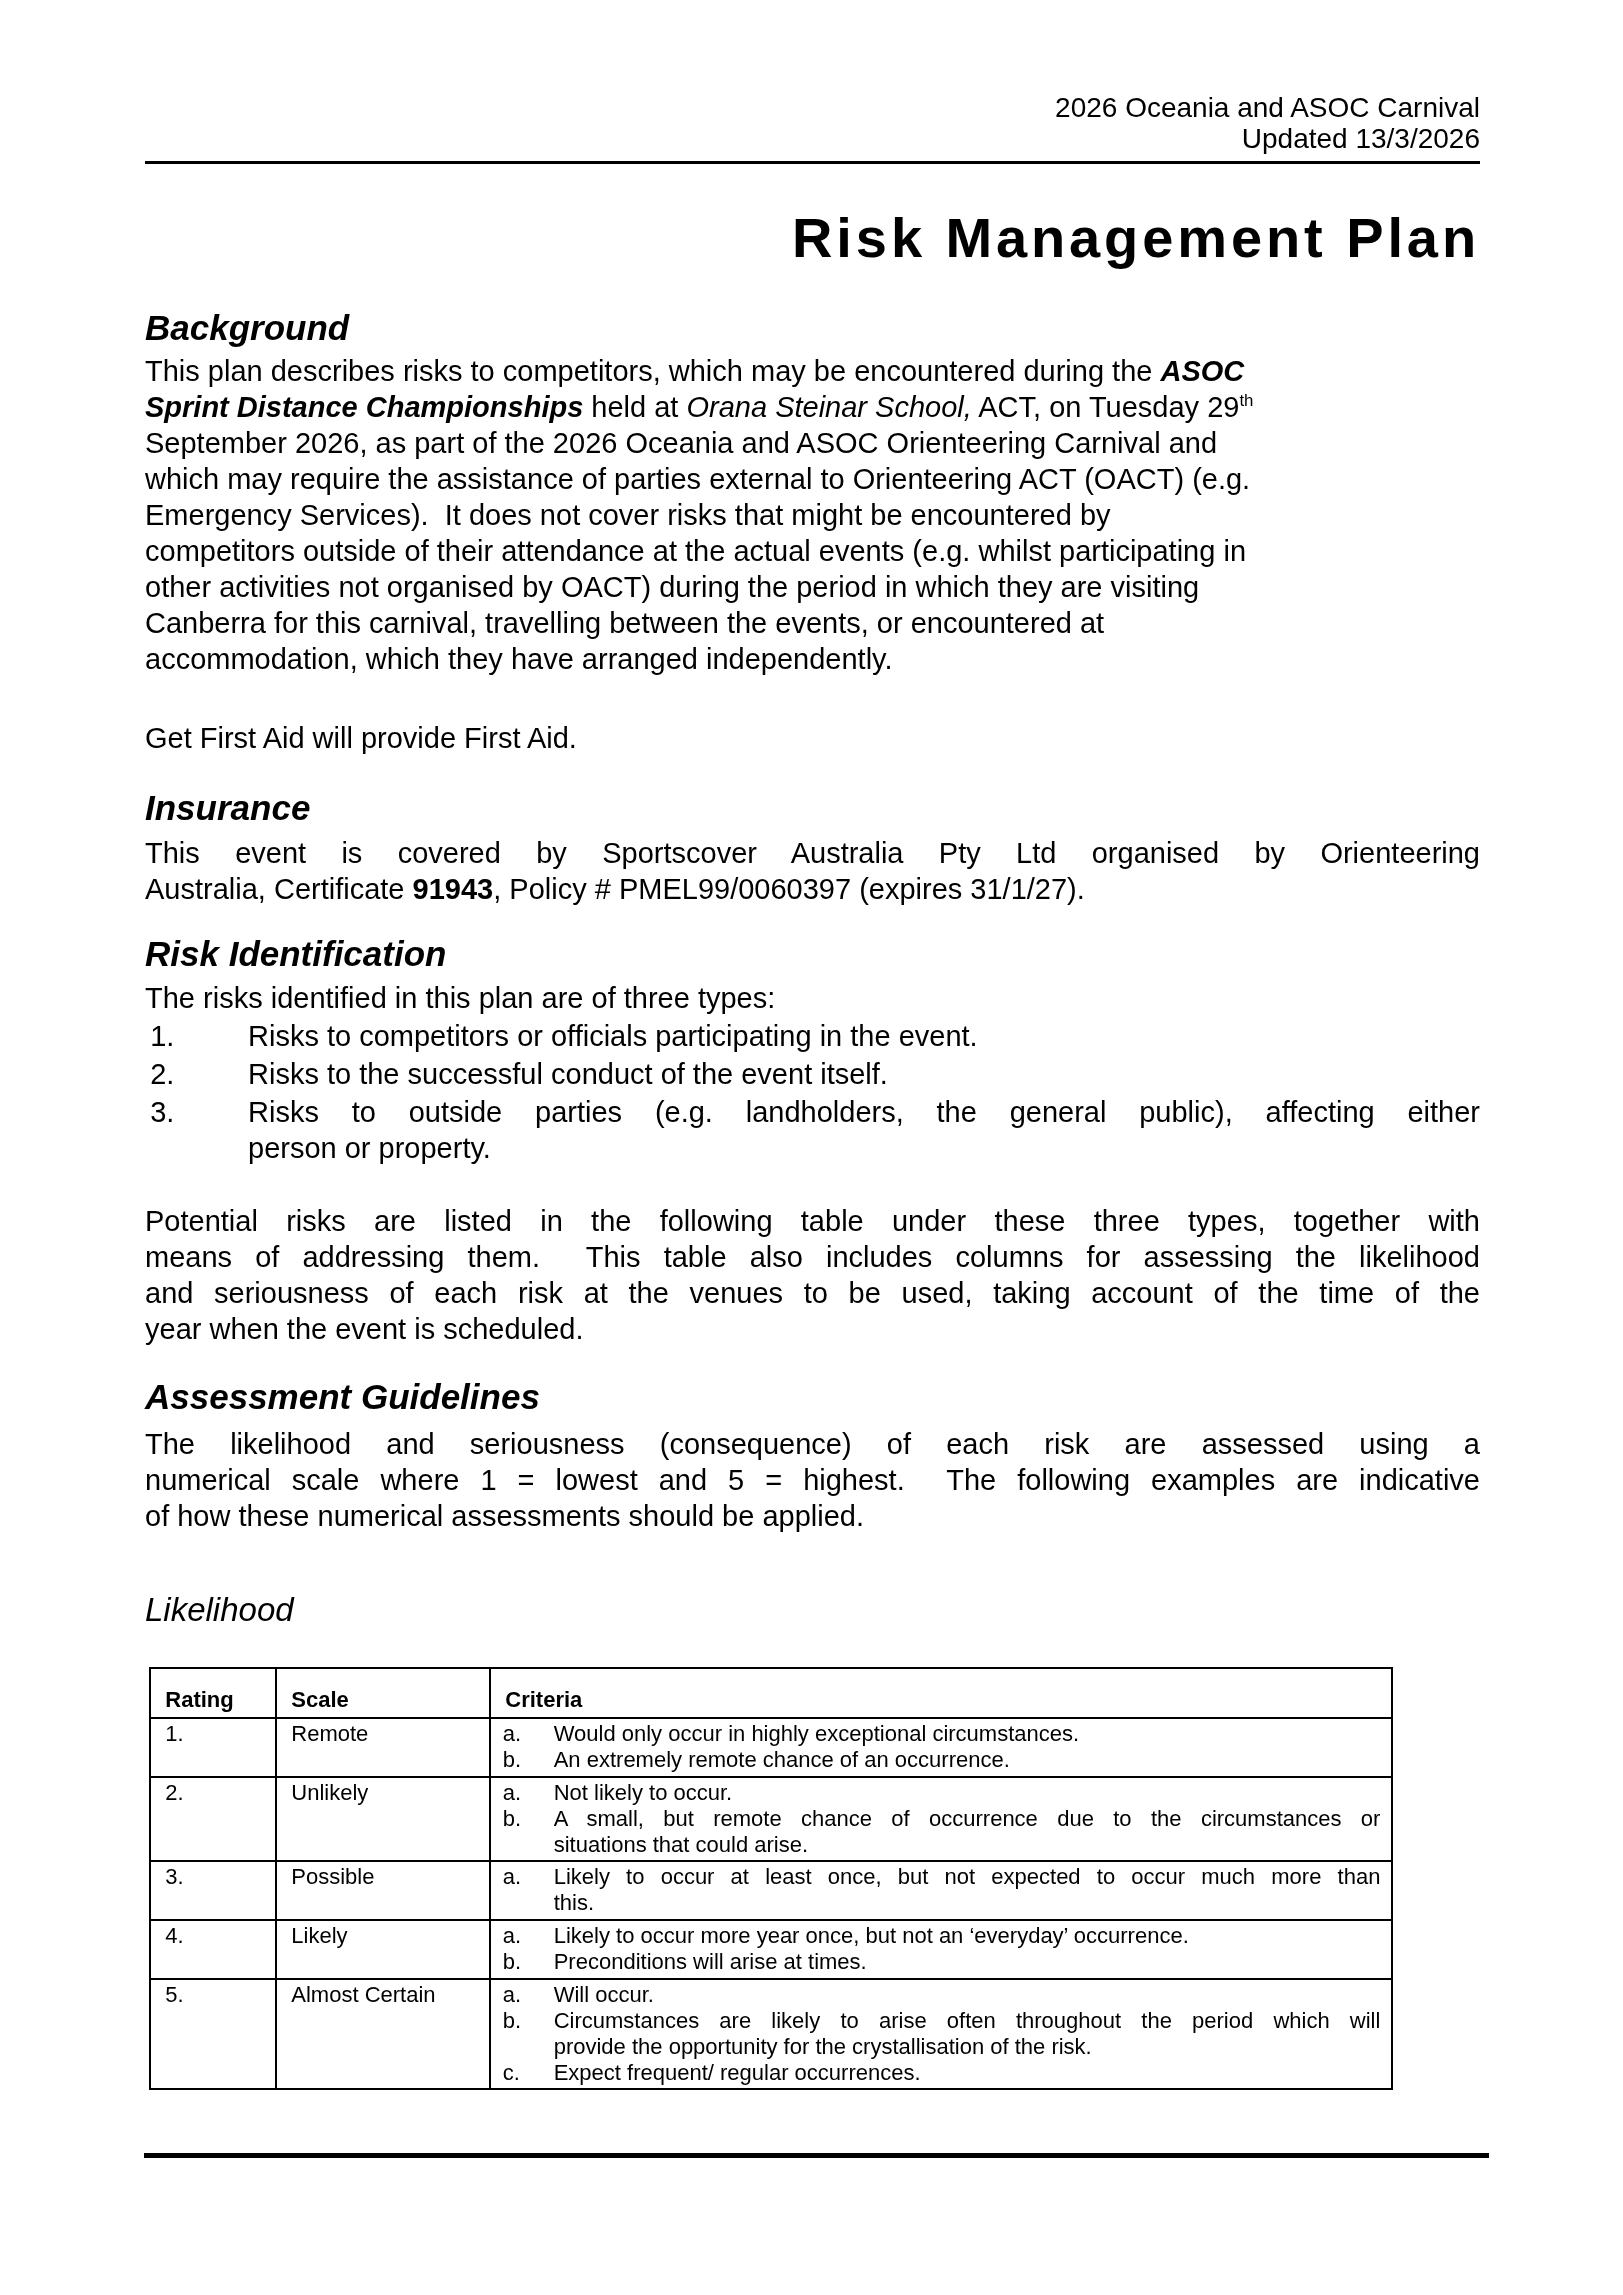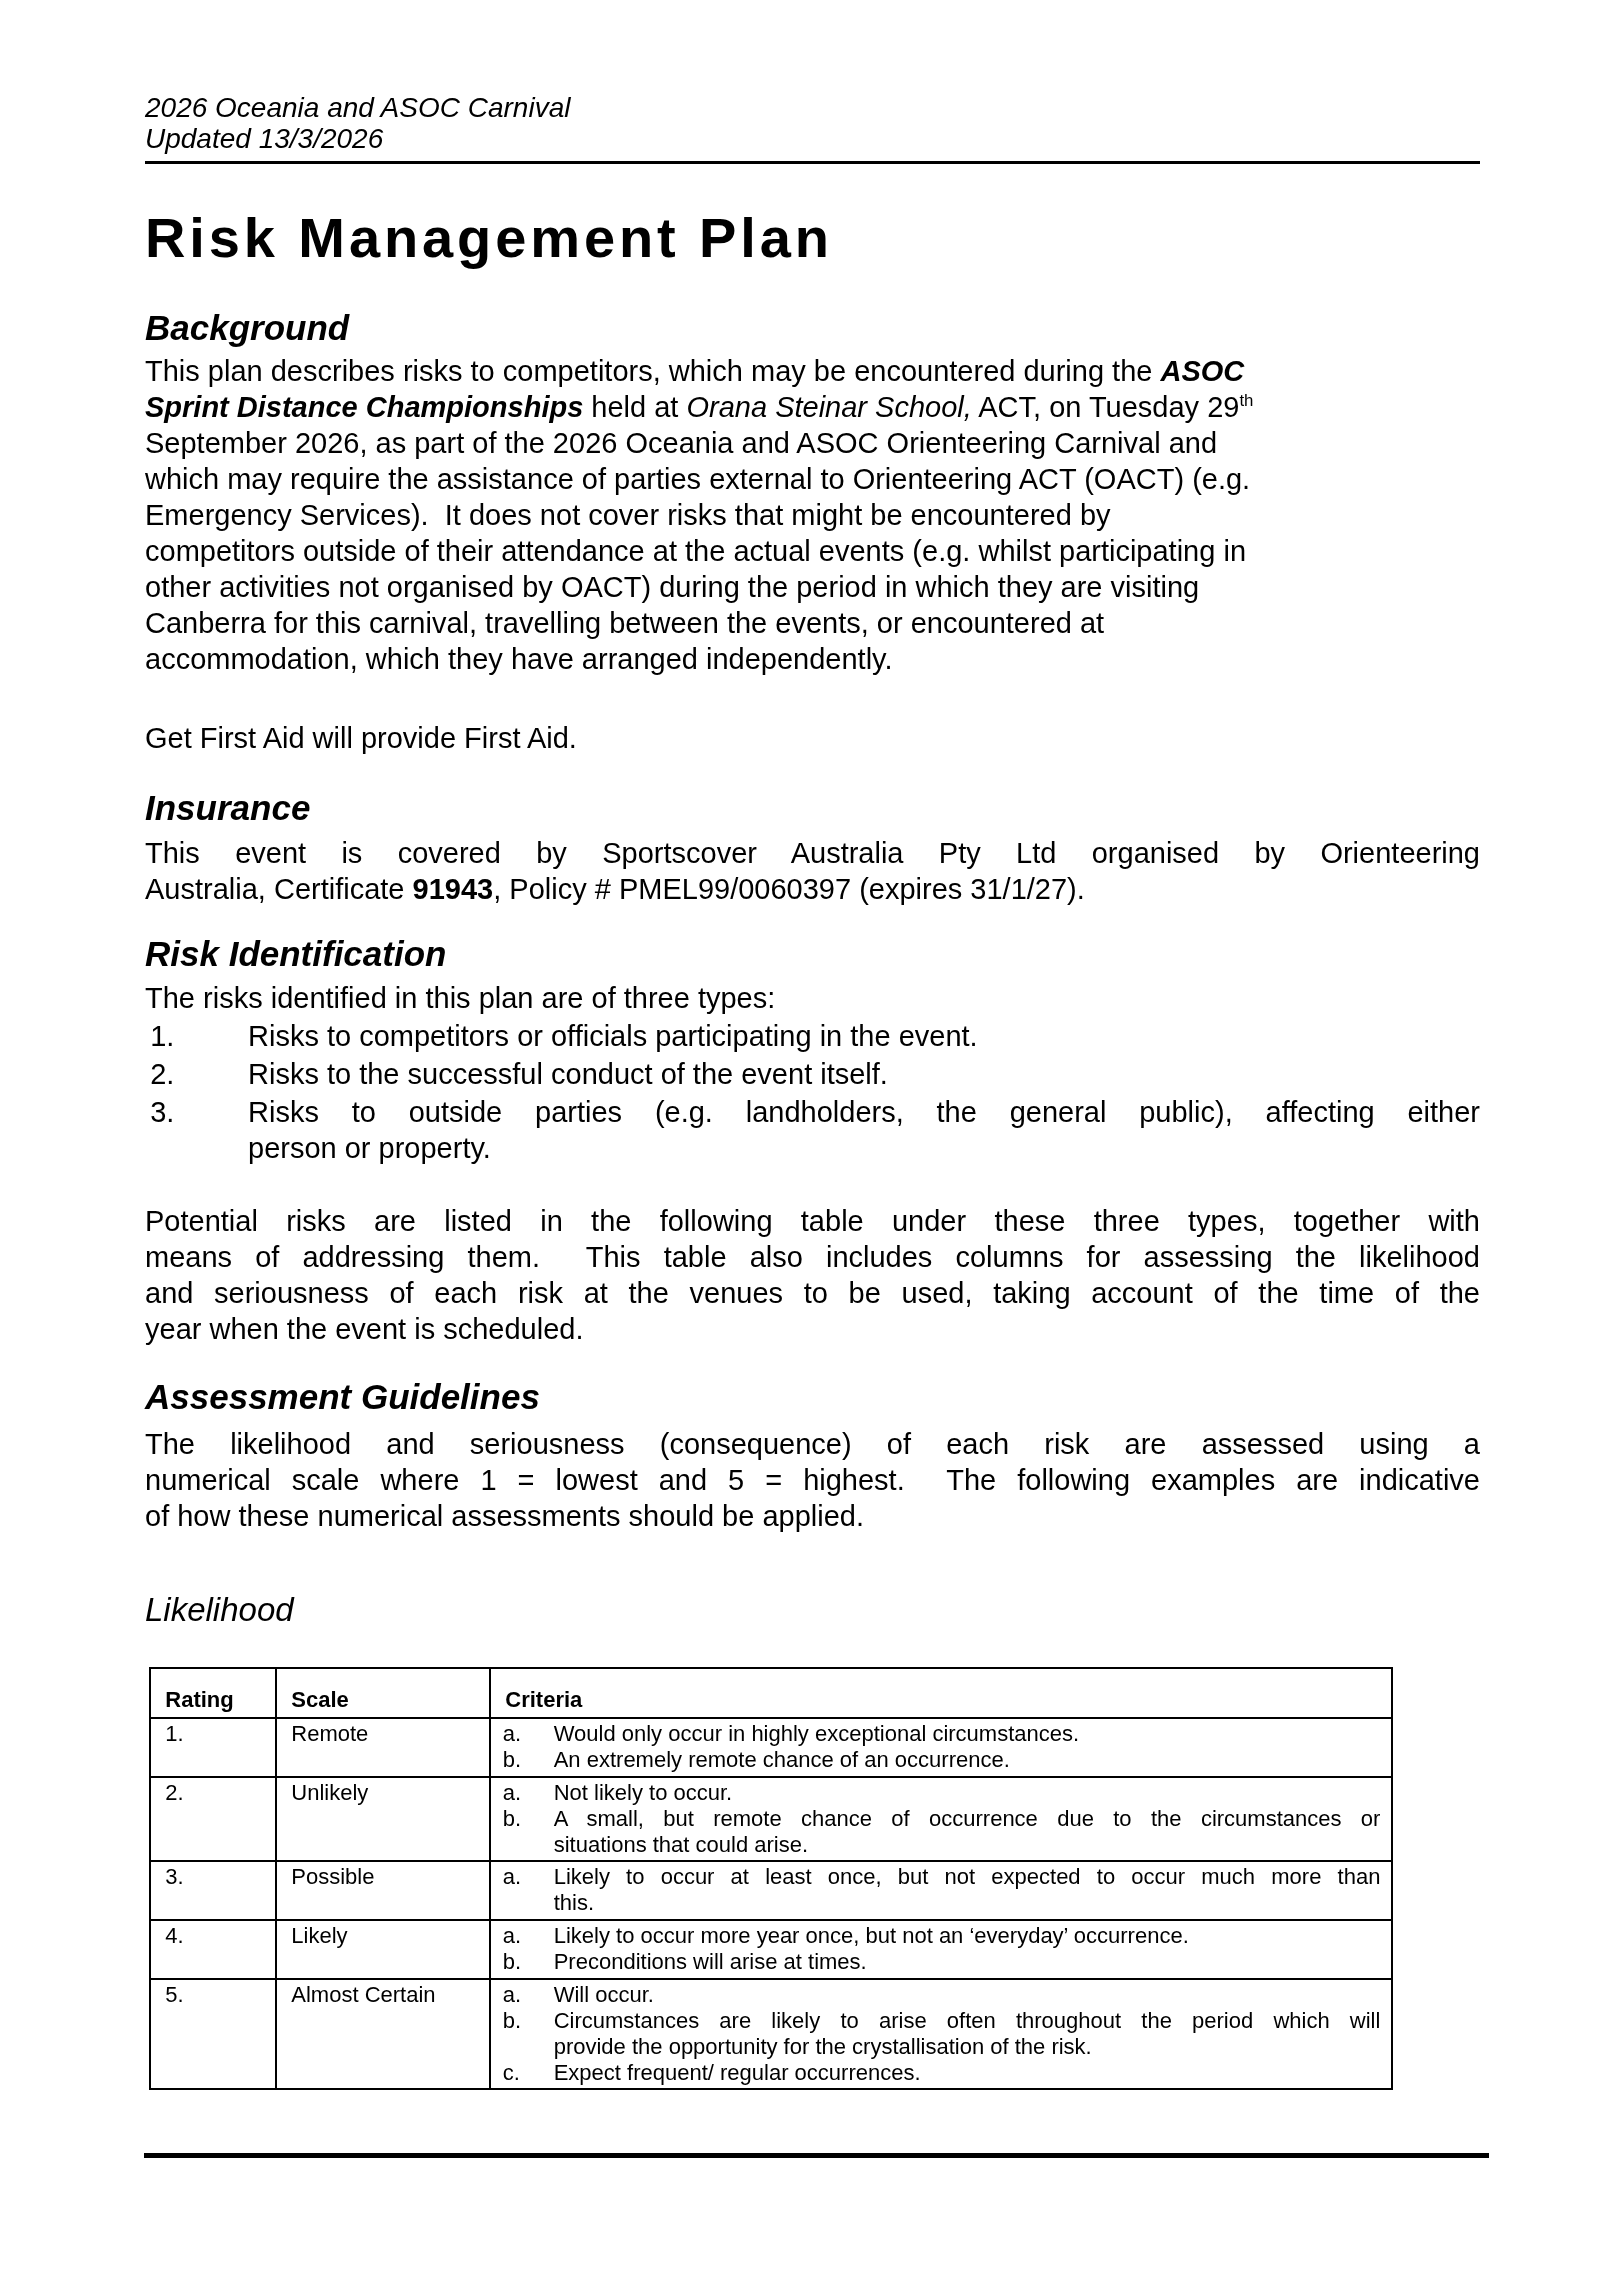--- a/index.html
+++ b/index.html
@@ -2,23 +2,23 @@
 <html style="font-size:10.5px"><head>
 <meta charset="utf-8">
 <style>
   html,body{margin:0;padding:0;}
   body{
     width:1623px;height:2295px;background:#ffffff;color:#000000;
     font-family:"Liberation Sans",sans-serif;position:relative;overflow:hidden;
   }
   .page{position:absolute;left:0;top:0;width:1623px;height:2295px;box-sizing:border-box;
     padding:92px 143px 0 145px;}
-  .doc-header{font-style:italic;font-size:28px;line-height:31px;}
+  .doc-header{text-align:right;font-size:28px;line-height:31px;}
   .head-rule{height:3.3px;background:#000;margin-top:6.5px;}
-  .title{text-align:left;font-weight:bold;font-size:56px;line-height:65px;
+  .title{text-align:right;font-weight:bold;font-size:56px;line-height:65px;
     letter-spacing:3.9px;margin:41px 0 0 0;}
   .h2{font-weight:bold;font-style:italic;font-size:35px;line-height:42px;}
   .h3{font-style:italic;font-size:33px;line-height:39px;}
   .para{font-size:29px;line-height:36px;}
   .tline{white-space:pre-wrap;text-align:left;}
   .just{text-align:justify;text-align-last:justify;}
   sup{font-size:58%;line-height:0;vertical-align:super;}
   .olist{font-size:29px;line-height:36px;}
   .oitem{position:relative;padding-left:103px;margin-top:2px;}
   .onum{position:absolute;left:5.2px;top:0;}

